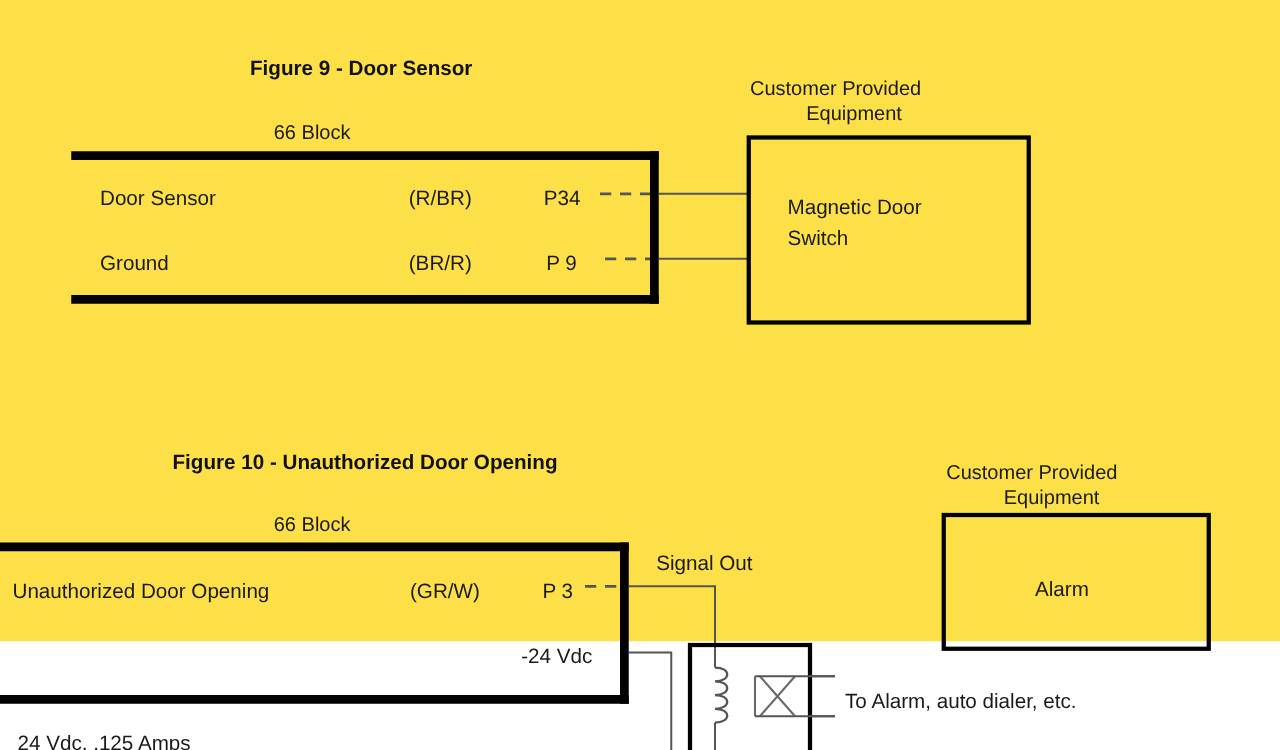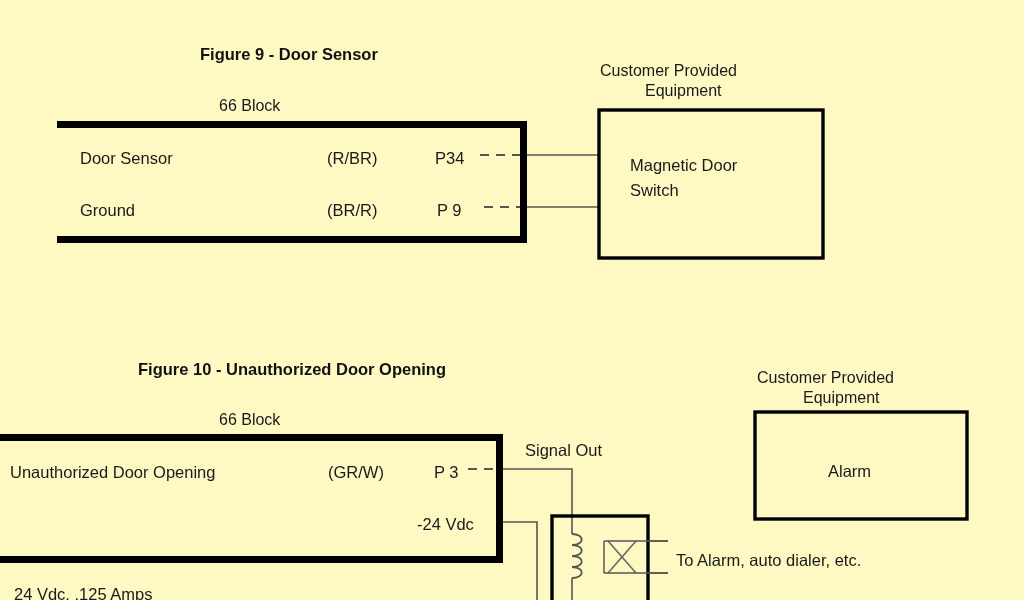--- a/index.html
+++ b/index.html
@@ -10,22 +10,22 @@
   body {
     width: 1024px;
     height: 600px;
     overflow: hidden;
     font-family: "Liberation Sans", sans-serif;
     color: #000000;
   }
   #canvas {
     position: relative;
     width: 1024px;
-    height: 600px;
-    background: #fef9c3;
+    height: 513px;
+    background: #fde047;
   }
   svg.diagram {
     position: absolute;
     top: 0;
     left: 0;
     width: 1024px;
     height: 600px;
   }
   text {
     font-family: "Liberation Sans", sans-serif;

